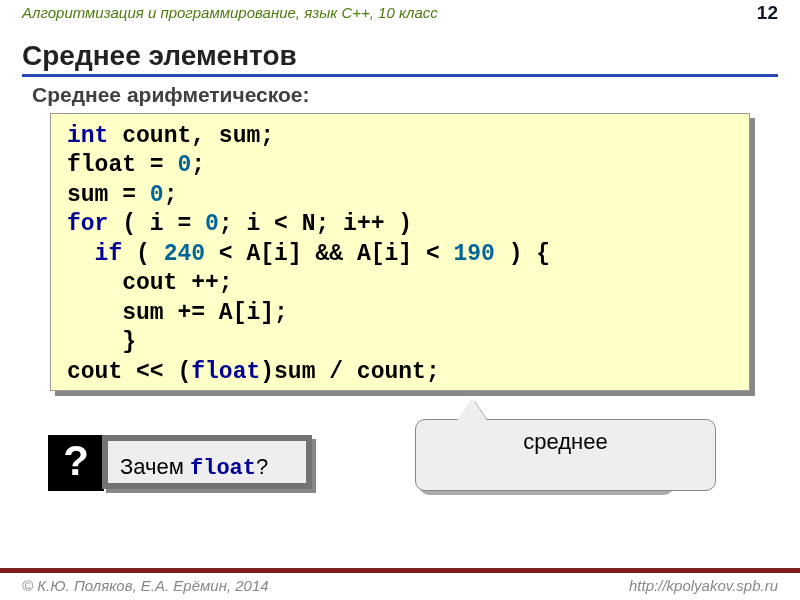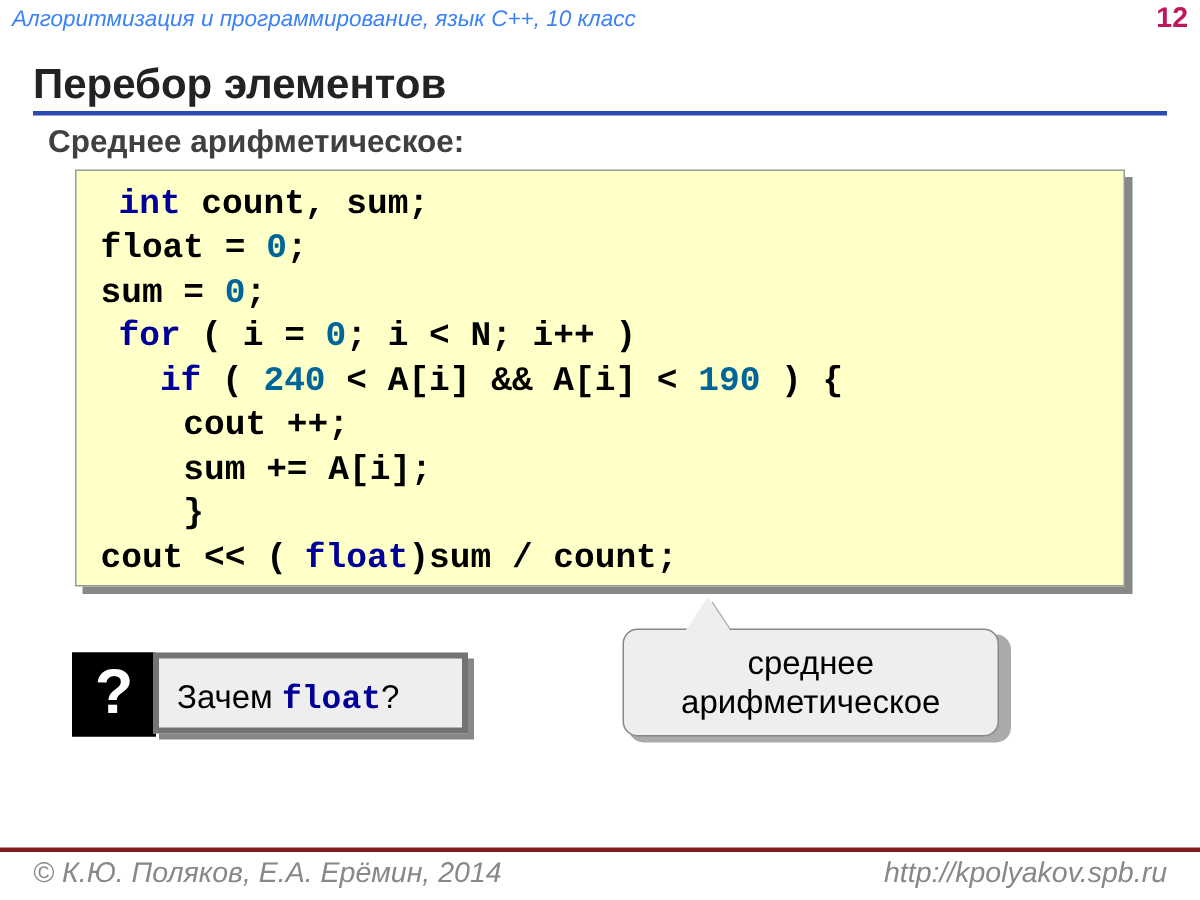--- a/index.html
+++ b/index.html
@@ -12,30 +12,30 @@
     overflow: hidden;
     position: relative;
   }
   .header-bar {
     position: relative;
     width: 100%;
     height: 26px;
     padding-top: 4px;
   }
   .header-text {
-    color: #3b82f6;
+    color: #4d7c0f;
     font-size: 15px;
     font-style: italic;
-    padding-left: 8px;
+    padding-left: 22px;
   }
   .page-num {
     position: absolute;
-    right: 8px;
+    right: 22px;
     top: 2px;
-    color: #be185d;
+    color: #0f172a;
     font-size: 19px;
     font-weight: bold;
   }
   .title {
     margin: 10px 22px 0 22px;
     font-size: 28px;
     font-weight: bold;
     color: #222;
     border-bottom: 3px solid #2a4bb3;
     padding-bottom: 2px;
@@ -66,21 +66,21 @@
     border: 1px solid #999;
     box-sizing: border-box;
     padding: 8px 16px;
     font-family: "Courier New", monospace;
     font-size: 23px;
     font-weight: bold;
     line-height: 1.28;
     white-space: pre;
     color: #000;
   }
-  .kw   { color: #000099; margin-left: 12px; }   
+  .kw   { color: #000099; }   
   .num  { color: #006699; }   
 
   
   .row2 {
     position: relative;
     margin-top: 18px;
     height: 110px;
   }
   .qmark {
     position: absolute;
@@ -94,38 +94,38 @@
   .qbox-wrap { position: absolute; left: 102px; top: 26px; }
   .qbox-shadow {
     position: absolute; left:4px; top:4px;
     width: 210px; height: 54px;
     background: #888;
   }
   .qbox {
     position: relative;
     width: 210px; height: 54px;
     background: #eee;
-    border: 4px solid #737373;
+    border: 6px solid #737373;
     box-sizing: border-box;
     font-size: 22px;
     line-height: 52px;
     padding-left: 12px;
   }
   .qbox .mono { font-family: "Courier New", monospace; font-weight: bold; color: #000099; }
 
   
   .call-wrap { position: absolute; left: 415px; top: 10px; }
   .call-shadow {
     position: absolute; left: 4px; top: 4px;
     width: 255px; height: 72px;
     background: #aaa; border-radius: 10px;
   }
   .callout {
     position: relative;
-    width: 251px; height: 72px;
+    width: 301px; height: 72px;
     background: #eee;
     border: 1px solid #888;
     border-radius: 10px;
     box-sizing: border-box;
     text-align: center;
     font-size: 22px;
     line-height: 1.2;
     padding-top: 9px;
     color: #000;
   }
@@ -143,36 +143,36 @@
     border-right: 16px solid transparent;
     border-bottom: 24px solid #eee;
   }
 
   .footer {
     position: absolute;
     left: 0; bottom: 0;
     width: 100%;
     padding: 4px 22px 6px 22px;
     box-sizing: border-box;
-    border-top: 3px solid #7f1d1d;
+    border-top: 5px solid #7f1d1d;
     color: #888;
     font-style: italic;
-    font-size: 19px;
+    font-size: 15px;
   }
   .footer .right { float: right; text-align: center; }
 </style>
 </head>
 <body>
 
 <div class="header-bar">
   <span class="header-text">Алгоритмизация и программирование, язык C++, 10 класс</span>
   <span class="page-num">12</span>
 </div>
 
-<div class="title">Перебор элементов</div>
+<div class="title">Среднее элементов</div>
 <div class="subtitle">Среднее арифметическое:</div>
 
 <div class="code-wrap">
   <div class="code-shadow"></div>
   <div class="code-box"><span class="kw">int</span><span> count, sum;</span>
 <span>float = </span><span class="num">0</span><span>;</span>
 <span>sum = </span><span class="num">0</span><span>;</span>
 <span class="kw">for</span><span> ( i = </span><span class="num">0</span><span>; i &lt; N; i++ )</span>
 <span class="kw">  if</span><span> ( </span><span class="num">240</span><span> &lt; A[i] &amp;&amp; A[i] &lt; </span><span class="num">190</span><span> ) {</span>
 <span>    cout ++;</span>
@@ -188,21 +188,20 @@
     <div class="qbox">
       <span>Зачем </span><span class="mono">float</span><span>?</span>
     </div>
   </div>
   <div class="call-wrap">
     <div class="call-shadow"></div>
     <div class="call-tail-shadow"></div>
     <div class="callout">
       <div class="call-tail"></div>
       <span>среднее</span><br>
-      <span>арифметическое</span>
     </div>
   </div>
 </div>
 
 <div class="footer">
   <span>© К.Ю. Поляков, Е.А. Ерёмин, 2014</span>
   <span class="right">http://kpolyakov.spb.ru</span>
 </div>
 
 </body></html>

